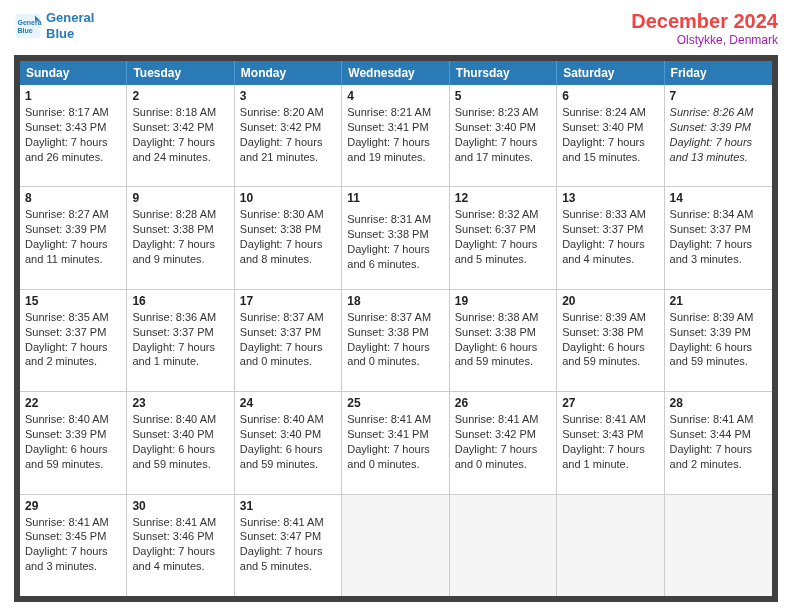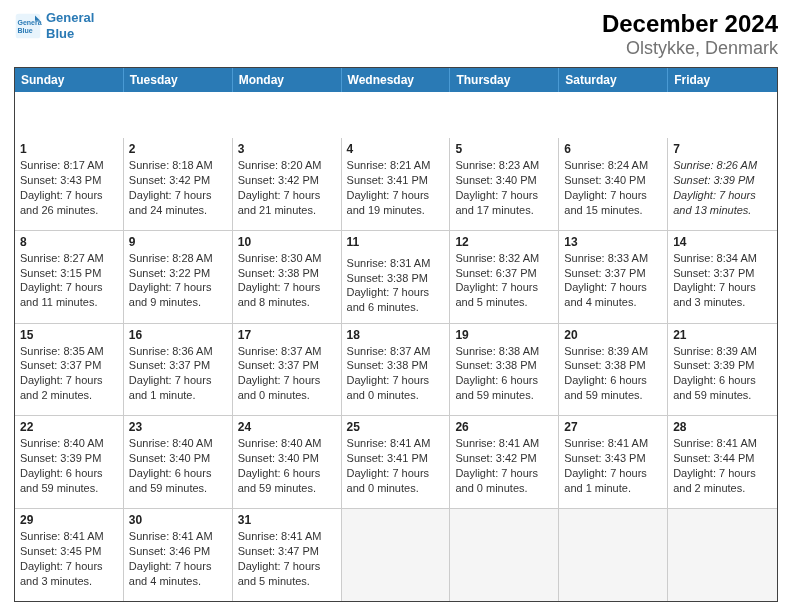--- a/index.html
+++ b/index.html
@@ -39,34 +39,33 @@
       color: #2196c4;
     }
     .logo-icon {
       width: 28px;
       height: 28px;
     }
     .title-block {
       text-align: right;
     }
     .month-title {
-      font-size: 24px;
+      font-size: 20px;
       font-weight: bold;
-      color: #000000;
+      color: #ef4444;
     }
     .location {
-      font-size: 18px;
-      color: #737373;
+      font-size: 12px;
+      color: #a21caf;
     }
     .calendar {
       flex: 1;
       display: flex;
       flex-direction: column;
-      border: 1px solid #404040;
-      gap: 46px;
+      border: 6px solid #404040;
     }
     .cal-header {
       display: grid;
       grid-template-columns: repeat(7, 1fr);
       background: #2a7ab5;
     }
     .cal-header-cell {
       color: #fff;
       font-size: 12px;
       font-weight: bold;
@@ -193,28 +192,28 @@
             <div class="info" style="white-space: pre-line; font-style: italic;">Sunrise: 8:26 AM
 Sunset: 3:39 PM
 Daylight: 7 hours
 and 13 minutes.</div>
           </div>
         </div>
         <div class="cal-row">
           <div class="cal-cell">
             <span class="day-num">8</span>
             <div class="info" style="white-space: pre-line;">Sunrise: 8:27 AM
-Sunset: 3:15 PM
+Sunset: 3:39 PM
 Daylight: 7 hours
 and 11 minutes.</div>
           </div>
           <div class="cal-cell">
             <span class="day-num">9</span>
             <div class="info" style="white-space: pre-line;">Sunrise: 8:28 AM
-Sunset: 3:22 PM
+Sunset: 3:38 PM
 Daylight: 7 hours
 and 9 minutes.</div>
           </div>
           <div class="cal-cell">
             <span class="day-num">10</span>
             <div class="info" style="white-space: pre-line;">Sunrise: 8:30 AM
 Sunset: 3:38 PM
 Daylight: 7 hours
 and 8 minutes.</div>
           </div>

